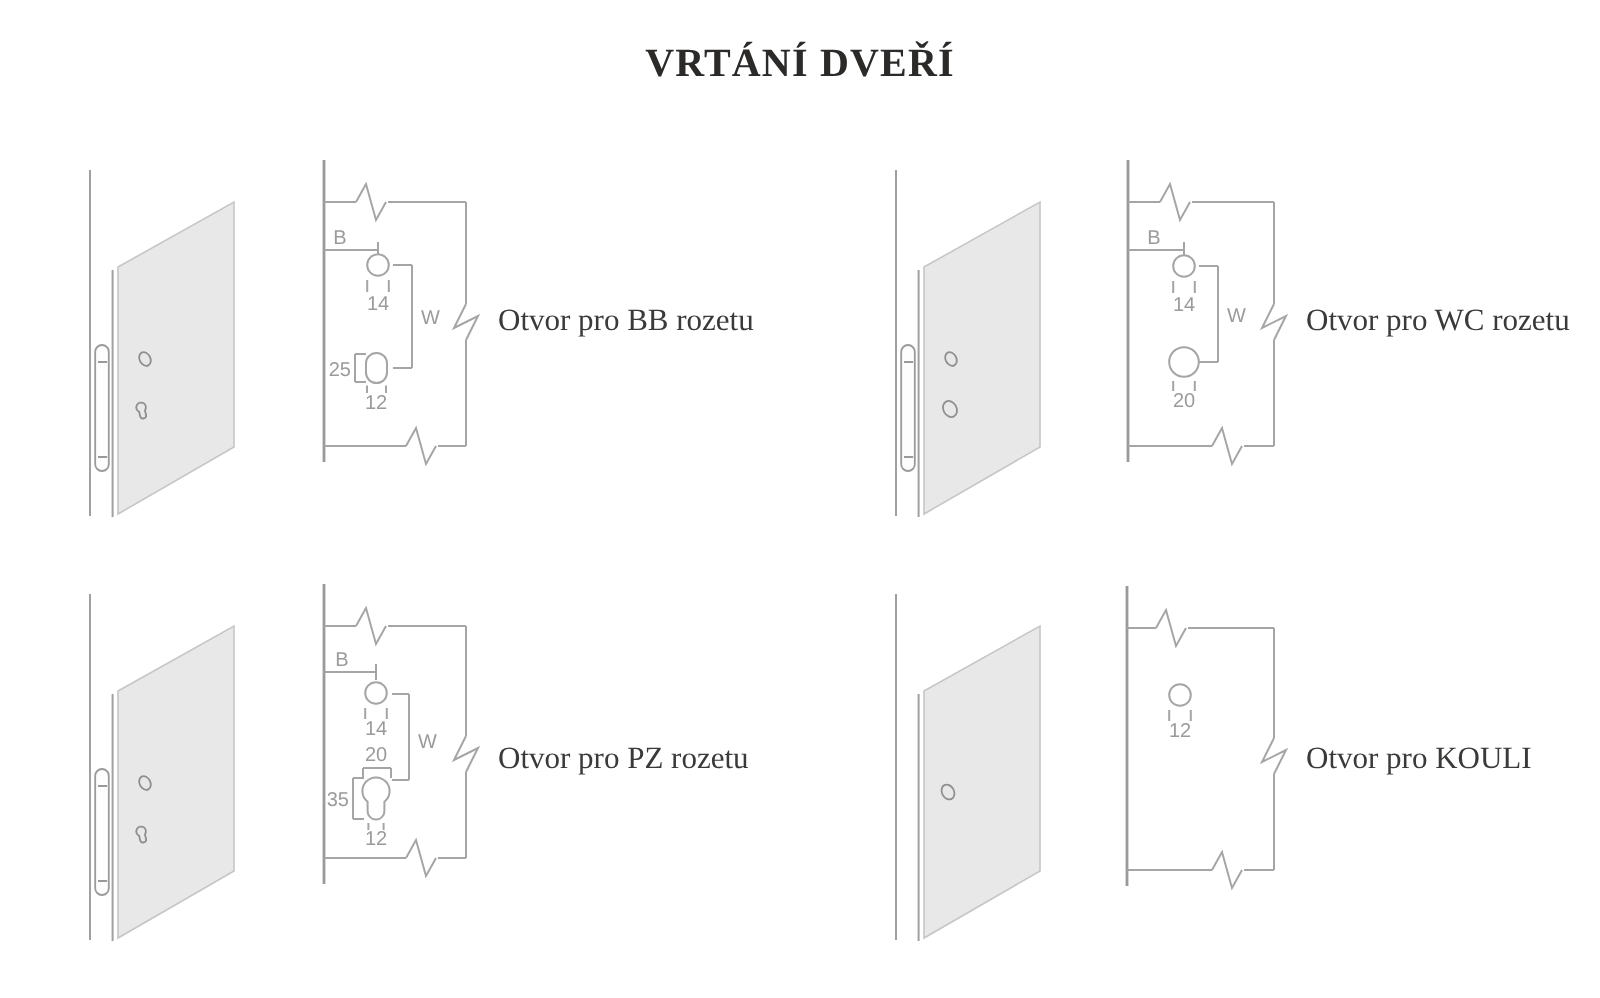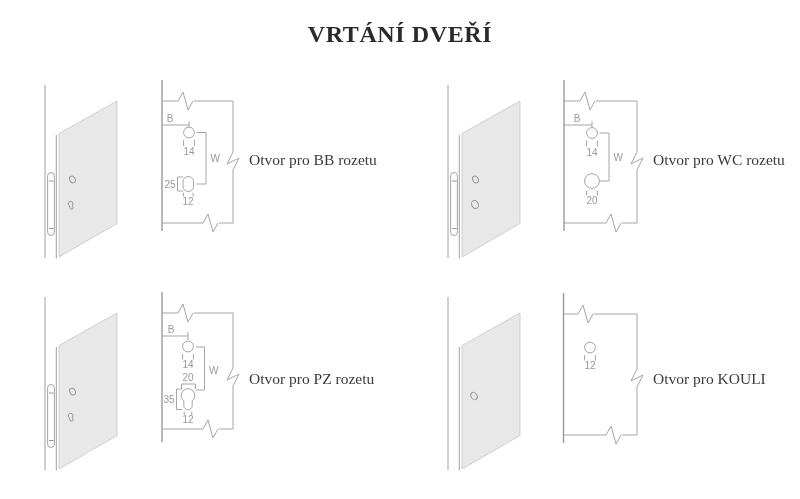--- a/index.html
+++ b/index.html
@@ -1,19 +1,19 @@
 <!DOCTYPE html>
 <html style="--title-color: #2b2a29; --label-color: #3b3a39; --line: #a5a5a5; --line-dark: #9a9a9a; --dim-text: #9b9b9b; --door-fill: #e8e8e8; --door-line: #a0a0a0; --hole-line: #8f8f8f; --shape-fill: #ffffff;"><head>
 <meta charset="utf-8">
 <style>
   html,body{margin:0;padding:0;background:#fff;}
   .page{position:relative;width:800px;height:499px;background:#fff;overflow:hidden;
         font-family:"Liberation Serif",serif;}
   .title{position:absolute;top:21px;left:0;width:100%;text-align:center;margin:0;
-         font-family:"Liberation Serif",serif;font-size:24px;font-weight:700;
+         font-family:"Liberation Serif",serif;font-size:20px;font-weight:700;
          letter-spacing:.6px;color:var(--title-color,#2b2a29);}
   svg{position:absolute;left:0;top:0;}
   .dim{font-family:"Liberation Sans",sans-serif;font-size:10px;fill:var(--dim-text,#9b9b9b);}
   .lbl{font-family:"Liberation Serif",serif;font-size:15.5px;fill:var(--label-color,#3b3a39);}
   .ln{fill:none;stroke:var(--line,#a5a5a5);stroke-width:1;}
   .lnEdge{fill:none;stroke:var(--line-dark,#9a9a9a);stroke-width:1.4;}
   .shape{fill:var(--shape-fill,#ffffff);stroke:var(--line,#a5a5a5);stroke-width:1;}
   .face{fill:var(--door-fill,#e8e8e8);stroke:#c6c6c6;stroke-width:.8;}
   .doorln{fill:none;stroke:var(--door-line,#a0a0a0);stroke-width:1;}
   .plate{fill:#fdfdfd;stroke:#9a9a9a;stroke-width:.9;}

